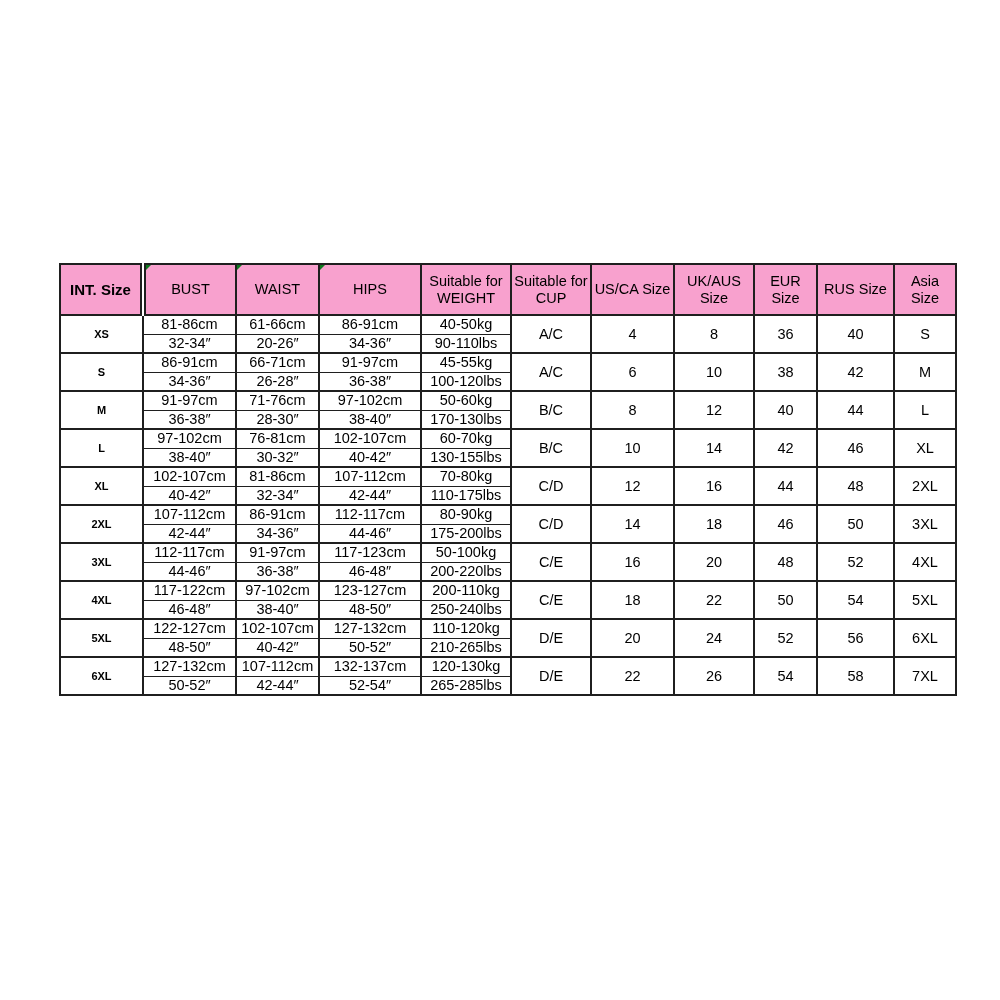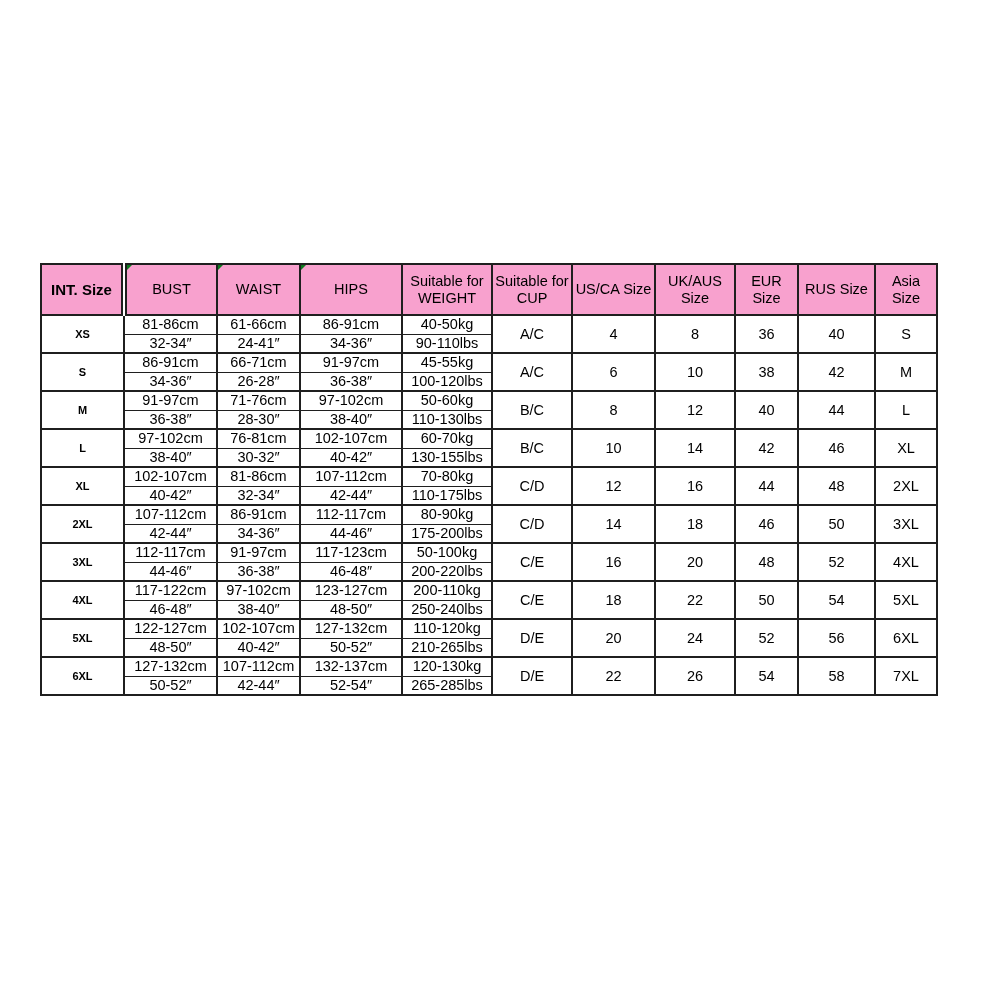--- a/index.html
+++ b/index.html
@@ -10,21 +10,21 @@
     --text: #000000;
   }
   * { margin: 0; padding: 0; box-sizing: border-box; }
   html, body {
     width: 1000px; height: 1000px;
     background: var(--page-bg);
     font-family: "Liberation Sans", "DejaVu Sans", sans-serif;
     color: var(--text);
   }
   .canvas { position: relative; width: 1000px; height: 1000px; overflow: hidden; }
-  .size-chart { position: absolute; left: 40px; top: 263px; width: 896px; }
+  .size-chart { position: absolute; left: 59px; top: 263px; width: 896px; }
   table.sizing {
     border-collapse: collapse;
     table-layout: fixed;
     width: 896px;
   }
   th, td {
     border: 2px solid var(--grid);
     text-align: center;
     vertical-align: middle;
     overflow: hidden;
@@ -106,21 +106,21 @@
             <td class="meas">40-50kg</td>
             <td rowspan="2">A/C</td>
             <td rowspan="2">4</td>
             <td rowspan="2">8</td>
             <td rowspan="2">36</td>
             <td rowspan="2">40</td>
             <td rowspan="2">S</td>
           </tr>
           <tr>
             <td class="meas-b">32-34″</td>
-            <td class="meas-b">24-41″</td>
+            <td class="meas-b">20-26″</td>
             <td class="meas-b">34-36″</td>
             <td class="meas-b">90-110lbs</td>
           </tr>
           <tr>
             <td class="size-label" rowspan="2">S</td>
             <td class="meas">86-91cm</td>
             <td class="meas">66-71cm</td>
             <td class="meas">91-97cm</td>
             <td class="meas">45-55kg</td>
             <td rowspan="2">A/C</td>
@@ -146,21 +146,21 @@
             <td rowspan="2">8</td>
             <td rowspan="2">12</td>
             <td rowspan="2">40</td>
             <td rowspan="2">44</td>
             <td rowspan="2">L</td>
           </tr>
           <tr>
             <td class="meas-b">36-38″</td>
             <td class="meas-b">28-30″</td>
             <td class="meas-b">38-40″</td>
-            <td class="meas-b">110-130lbs</td>
+            <td class="meas-b">170-130lbs</td>
           </tr>
           <tr>
             <td class="size-label" rowspan="2">L</td>
             <td class="meas">97-102cm</td>
             <td class="meas">76-81cm</td>
             <td class="meas">102-107cm</td>
             <td class="meas">60-70kg</td>
             <td rowspan="2">B/C</td>
             <td rowspan="2">10</td>
             <td rowspan="2">14</td>

